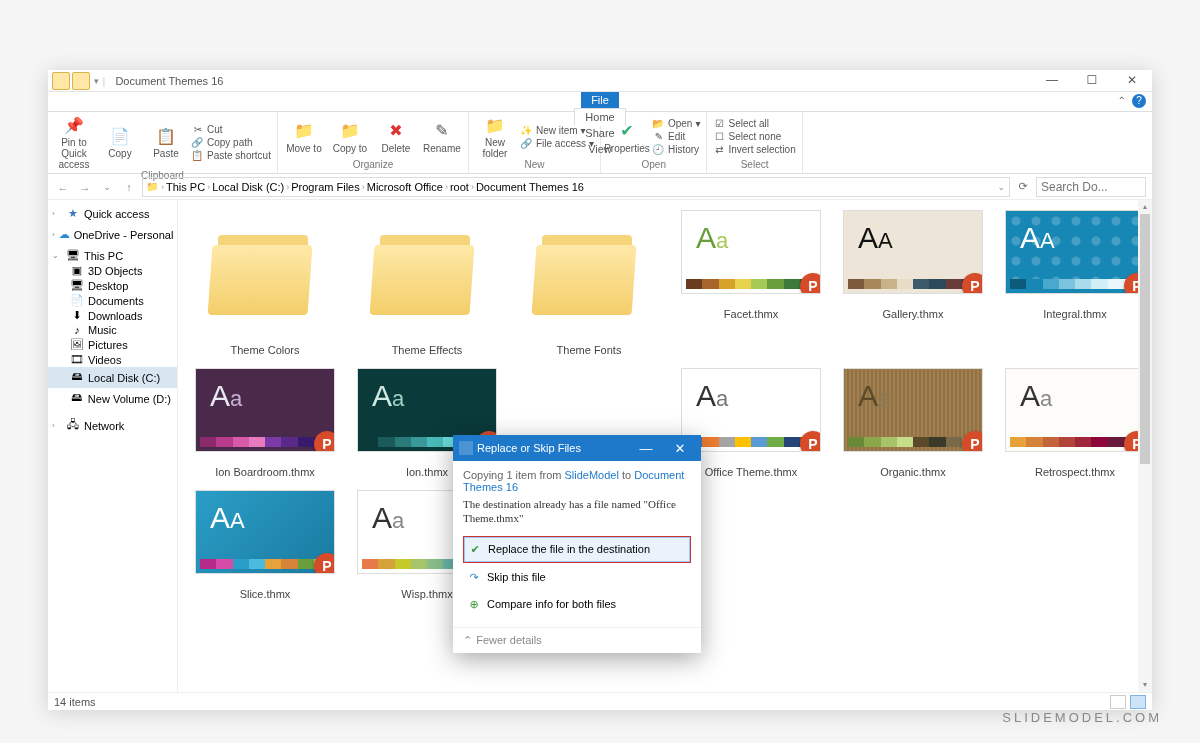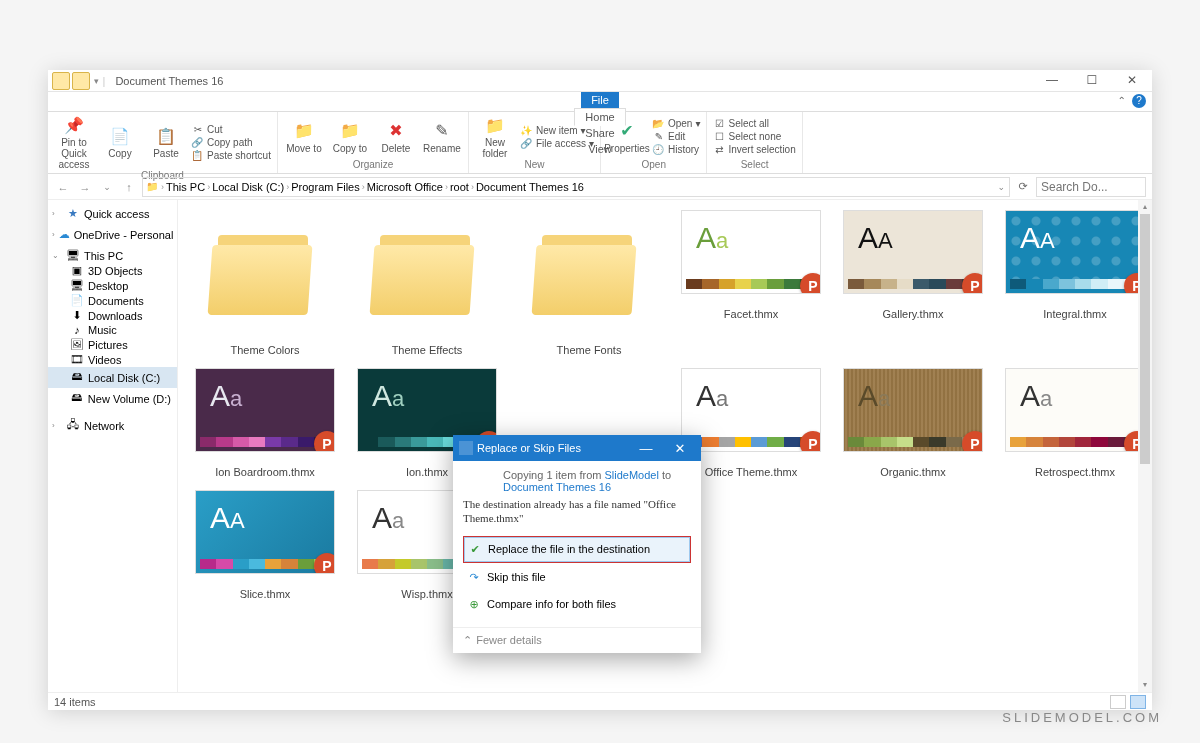--- a/index.html
+++ b/index.html
@@ -86,21 +86,21 @@
 .statusbar .viewbtn { width:16px; height:14px; border:1px solid #ccc; }
 .statusbar .viewbtn.active { background:#cde3f8; border-color:#7fb4e6; }
 
 
 .dialog { position: absolute; left: 405px; top: 365px; width: 248px; background: #fff; box-shadow: 0 6px 24px rgba(0,0,0,.35); font-size: 11px; z-index: 50; }
 .dialog-title { height: 26px; background: #1e79cb; color: #fff; display: flex; align-items: center; padding: 8px 6px; gap: 4px; justify-content: flex-end; }
 .dialog-title .dicon { width:14px; height:14px; background:#fff3; }
 .dialog-title .spacer { flex:1; }
 .dialog-title .dbtn { width: 30px; text-align:center; font-size:13px; }
 .dialog-body { padding: 8px 10px; }
-.dialog-line1 { color:#666; margin-bottom:4px;margin-left:40px; }
+.dialog-line1 { color:#666; margin-bottom:4px; }
 .dialog-line1 a { color:#1e79cb; text-decoration:none; }
 .dialog-msg { color:#333; margin-bottom:10px; line-height:1.3;font-family:Liberation Serif, serif; }
 .dialog-opt { display:flex; align-items:center; gap:6px; padding:6px 4px; margin:2px 0; }
 .dialog-opt.highlight { border:1px solid #c33; background:#eaf3fb; box-shadow: inset 0 0 0 1px #9ec9ef; }
 .dialog-opt .oicon { width:14px; text-align:center; }
 .dialog-footer { border-top:1px solid #eee; padding:6px 10px; color:#888; display:flex; align-items:center; gap:4px; }
 
 .scrollbar { position:absolute; right:0; top:0; bottom:0; width:14px; background:#f5f5f5; }
 .scrollbar .sbtn { height:14px; text-align:center; font-size:8px; color:#888; line-height:14px; }
 .scrollbar .thumb { position:absolute; top:14px; left:2px; right:2px; height:250px; background:#ccc; }

